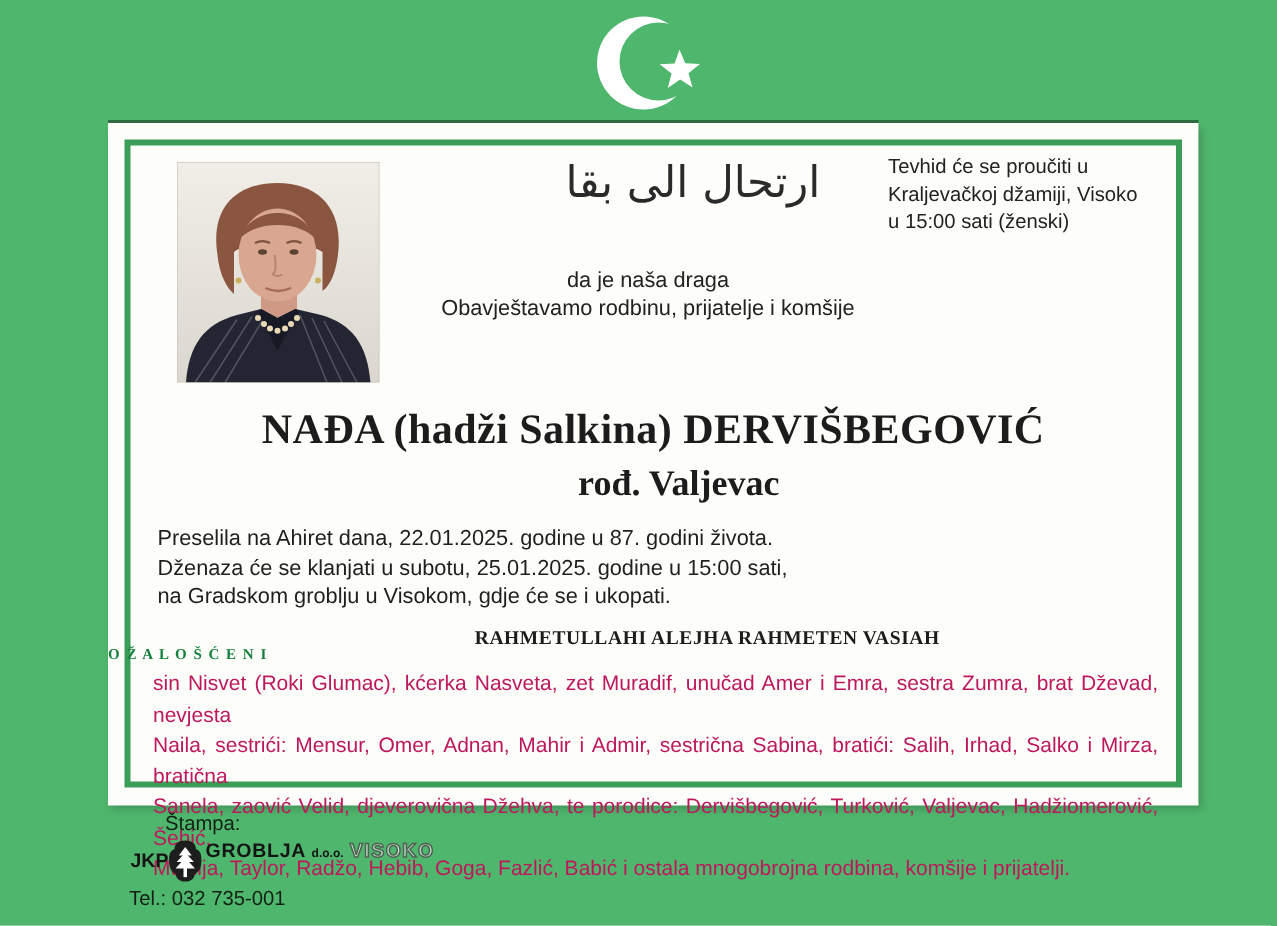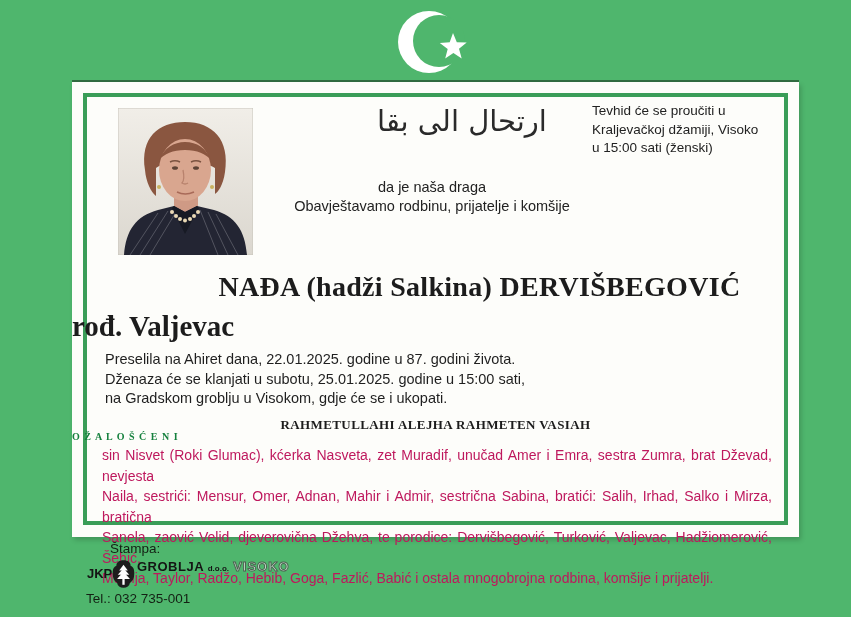--- a/index.html
+++ b/index.html
@@ -17,28 +17,28 @@
   .photo{position:absolute;left:46px;top:26px;width:135px;height:147px;display:block;}
 
   .arabic{position:absolute;left:290px;top:16px;width:200px;text-align:center;
           font-family:"DejaVu Sans",sans-serif;font-size:29px;color:#2a2a2a;direction:rtl;line-height:46px;}
 
   .tevhid{position:absolute;left:520px;top:20px;width:185px;font-size:13.5px;line-height:18.5px;color:#222;}
 
   .announce{position:absolute;left:140px;top:96px;width:440px;text-align:center;font-size:14.5px;line-height:19px;color:#222;}
 
   .name{position:absolute;left:0;top:189px;width:100%;text-align:center;font-family:"Liberation Serif",serif;
-        font-weight:bold;font-size:28px;line-height:32px;color:#1c1c1c;white-space:nowrap;letter-spacing:.3px;padding-left:44px;}
-  .maiden{position:absolute;left:0;top:228px;width:100%;font-family:"Liberation Serif",serif;
-        font-weight:bold;font-size:29px;color:#1c1c1c;}
+        font-weight:bold;font-size:28px;line-height:32px;color:#1c1c1c;white-space:nowrap;letter-spacing:.3px;}
+  .maiden{position:absolute;left:17px;top:228px;width:100%;text-align:center;font-family:"Liberation Serif",serif;
+        font-weight:bold;font-size:24px;color:#1c1c1c;}
 
   .death{position:absolute;left:33px;top:268px;font-size:14.5px;line-height:19.5px;color:#1f1f1f;}
 
   .prayer{position:absolute;left:0;top:335px;width:100%;text-align:center;font-family:"Liberation Serif",serif;
-        font-weight:bold;font-size:13px;color:#1c1c1c;letter-spacing:.4px;}
+        font-weight:bold;font-size:13px;color:#1c1c1c;letter-spacing:.4px;padding-left:36px;}
   .mourn-head{position:absolute;left:0;top:349px;width:100%;text-align:left;font-family:"Liberation Serif",serif;
         font-weight:bold;font-size:10px;color:#15803d;letter-spacing:1px;}
 
   .mourners{position:absolute;left:30px;top:363px;width:670px;font-size:14px;line-height:20.5px;color:#be185d;}
   .mourners .jline{text-align:justify;text-align-last:justify;white-space:normal;}
   .mourners .lline{text-align:left;text-align-last:left;}
 
   
   .stampa{position:absolute;left:87px;top:541px;font-size:13.5px;color:#142014;margin-left:23px;}
   .jkp{position:absolute;left:87px;top:566px;font-size:13px;font-weight:bold;color:#141414;}

